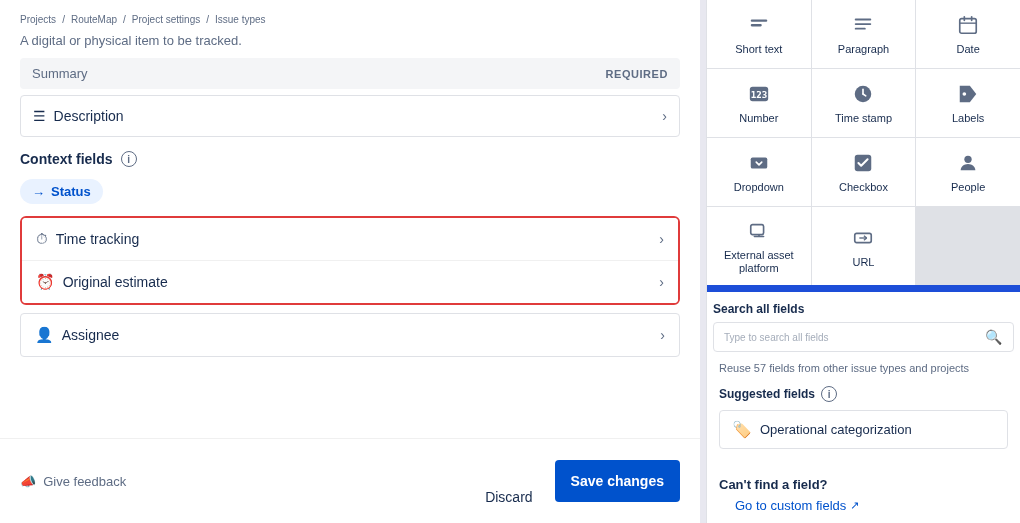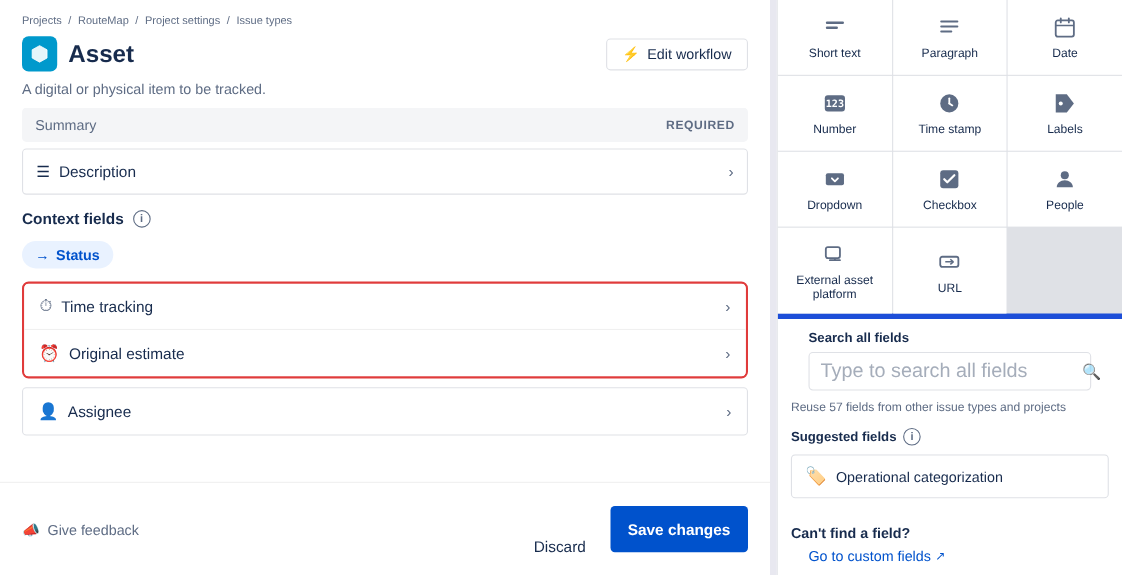--- a/index.html
+++ b/index.html
@@ -243,21 +243,21 @@
       flex-direction: column;
       overflow: hidden;
       border-left: 1px solid #dfe1e6;
     }
 
     .field-types-grid {
       display: grid;
       grid-template-columns: repeat(3, 1fr);
       gap: 1px;
       background: #dfe1e6;
-      border-bottom: 5px solid #1d4ed8;
+      border-bottom: 7px solid #1d4ed8;
       flex-shrink: 0;
     }
 
     .field-type-cell {
       background: white;
       display: flex;
       flex-direction: column;
       align-items: center;
       justify-content: center;
       padding: 10px 6px;
@@ -277,21 +277,21 @@
     .field-type-label {
       font-size: 11px;
       color: #172b4d;
       text-align: center;
       font-weight: 500;
       line-height: 1.2;
     }
 
     
     .search-section {
-      padding: 10px 28px 6px;
+      padding: 10px 6px 6px;
       flex-shrink: 0;
     }
     .search-label {
       font-size: 12px;
       font-weight: 600;
       color: #172b4d;
       margin-bottom: 6px;
     }
     .search-box {
       display: flex;
@@ -299,21 +299,21 @@
       border: 1px solid #dfe1e6;
       border-radius: 4px;
       padding: 6px 10px;
       gap: 6px;
       background: white;
     }
     .search-input {
       flex: 1;
       border: none;
       outline: none;
-      font-size: 18px;
+      font-size: 10px;
       color: #172b4d;
     }
     .search-input::placeholder { color: #a5adba; }
 
     .reuse-text {
       font-size: 11px;
       color: #5e6c84;
       padding: 4px 12px 8px;
       flex-shrink: 0;
     }
@@ -375,35 +375,20 @@
   <div class="breadcrumb">
     <a>Projects</a>
     <span>/</span>
     <a>RouteMap</a>
     <span>/</span>
     <a>Project settings</a>
     <span>/</span>
     <span>Issue types</span>
   </div>
 
-  <div class="asset-header">
-    <div class="asset-title-group">
-      <div class="asset-icon">
-        <svg width="18" height="18" viewBox="0 0 24 24" fill="none">
-          <path d="M12 2L3 7v10l9 5 9-5V7L12 2z" fill="white" opacity="0.9"></path>
-          <path d="M12 2L3 7v10l9 5 9-5V7L12 2z" stroke="white" stroke-width="1" fill="none"></path>
-        </svg>
-      </div>
-      <h1 class="asset-title">Asset</h1>
-    </div>
-    <button class="edit-workflow-btn">
-      <span>⚡</span>
-      <span>Edit workflow</span>
-    </button>
-  </div>
 
   <div class="asset-description">A digital or physical item to be tracked.</div>
 
   <div class="fields-area">
 
     <div class="summary-row">
       <span class="summary-label">Summary</span>
       <span class="required-badge">REQUIRED</span>
     </div>
 

